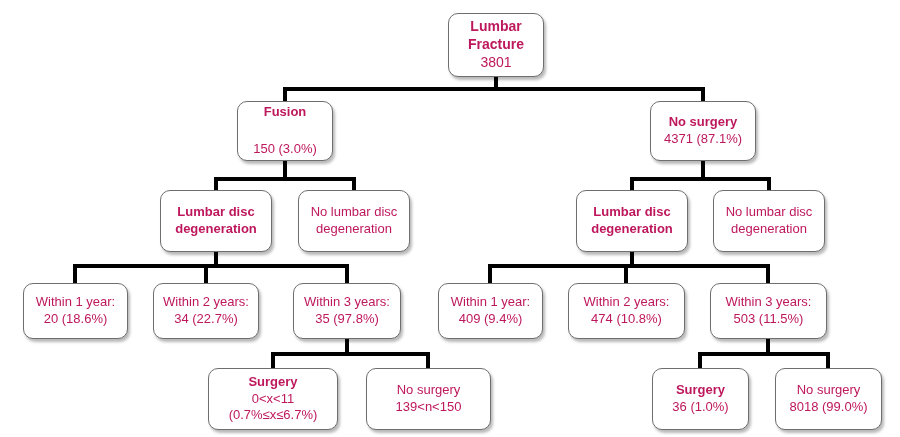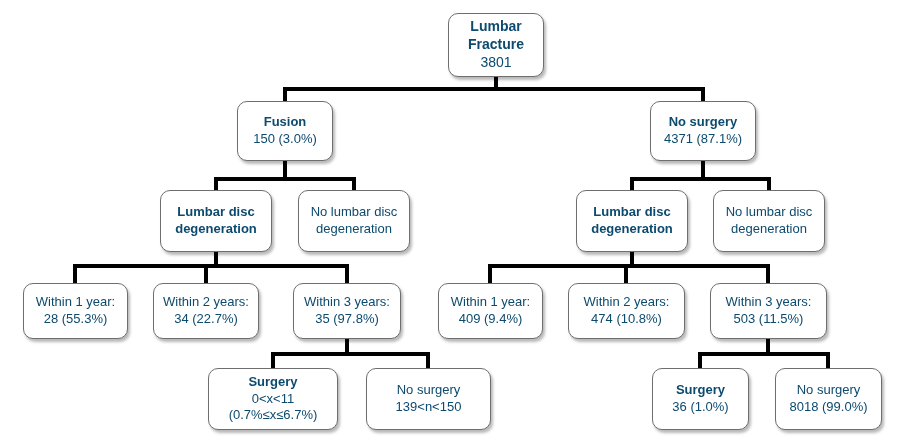--- a/index.html
+++ b/index.html
@@ -1,21 +1,21 @@
 <!DOCTYPE html>
 <html><head>
 <meta charset="utf-8">
 <style>
   html,body{margin:0;padding:0;background:#ffffff;}
   #stage{
     position:relative;
     width:900px;height:437px;
     background:#ffffff;
     font-family:"Liberation Sans","DejaVu Sans",sans-serif;
-    color:#0c4a6e;
+    color:#be185d;
     overflow:hidden;
   }
   .box{
     position:absolute;
     background:#ffffff;
     border:1.5px solid #6e6e6e;
     border-radius:10px;
     box-shadow:2px 3px 3px rgba(0,0,0,0.28);
     display:flex;
     flex-direction:column;
@@ -25,21 +25,21 @@
     font-size:13px;
     line-height:1.28;
     padding:2px 4px;
     box-sizing:border-box;
   }
   .box span{display:block;white-space:normal;}
   .b{font-weight:bold;}
   .ln{position:absolute;background:#000000;}
   
   .n-root{left:448px;top:13px;width:96px;height:64px;font-size:14px;}
-  .n-fusion{left:237px;top:101px;width:96px;height:60px;}
+  .n-fusion{left:237px;top:101px;width:96px;height:60px;justify-content:space-between;}
   .n-nosurg{left:650px;top:101px;width:106px;height:60px;}
   .n-f-ldd{left:160px;top:190px;width:112px;height:62px;}
   .n-f-noldd{left:298px;top:190px;width:112px;height:62px;}
   .n-n-ldd{left:576px;top:190px;width:112px;height:62px;}
   .n-n-noldd{left:713px;top:190px;width:112px;height:62px;}
   .n-f-y1{left:23px;top:283px;width:105px;height:56px;}
   .n-f-y2{left:153px;top:283px;width:106px;height:56px;}
   .n-f-y3{left:293px;top:283px;width:108px;height:56px;}
   .n-n-y1{left:438px;top:283px;width:105px;height:56px;}
   .n-n-y2{left:568px;top:283px;width:117px;height:56px;}
@@ -117,21 +117,21 @@
   <div class="box n-n-ldd">
     <span class="b">Lumbar disc degeneration</span>
   </div>
 
   <div class="box n-n-noldd">
     <span>No lumbar disc degeneration</span>
   </div>
 
   <div class="box n-f-y1">
     <span>Within 1 year:</span>
-    <span>28 (55.3%)</span>
+    <span>20 (18.6%)</span>
   </div>
 
   <div class="box n-f-y2">
     <span>Within 2 years:</span>
     <span>34 (22.7%)</span>
   </div>
 
   <div class="box n-f-y3">
     <span>Within 3 years:</span>
     <span>35 (97.8%)</span>

